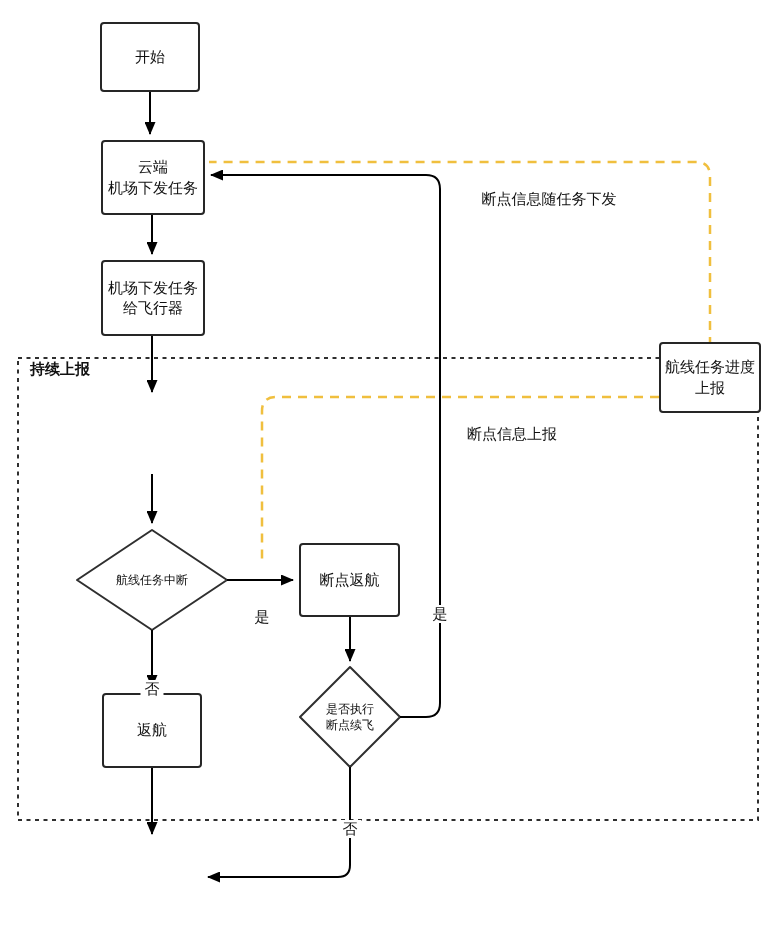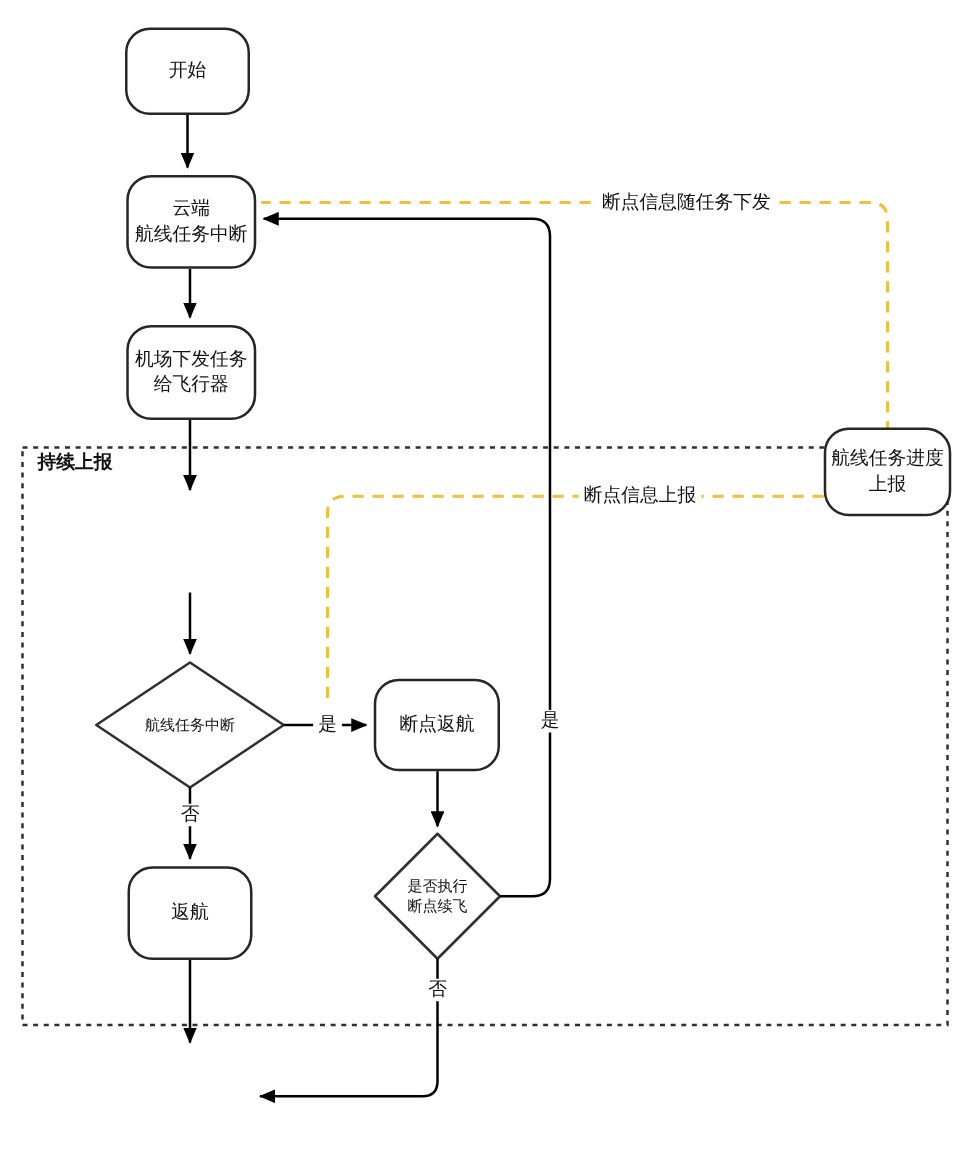--- a/index.html
+++ b/index.html
@@ -19,41 +19,42 @@
   }
   .node {
     position: absolute;
     box-sizing: border-box;
     display: flex;
     align-items: center;
     justify-content: center;
     text-align: center;
     background: #ffffff;
     border: 2px solid #262626;
-    border-radius: 20px;
+    border-radius: 4px;
     font-size: 15px;
     line-height: 1.35;
     white-space: pre-line;
   }
   .diamond-label {
     position: absolute;
     transform: translate(-50%, -50%);
     text-align: center;
     font-size: 12px;
     line-height: 1.35;
     white-space: pre-line;
   }
   .edge-label {
     position: absolute;
     transform: translate(-50%, -50%);
     background: #ffffff;
     padding: 0 4px;
     font-size: 15px;
     line-height: 1.2;
     white-space: nowrap;
+    margin-top: 37px;
   }
   .container-label {
     position: absolute;
     font-size: 15px;
     font-weight: bold;
   }
 </style>
 </head>
 <body>
 
@@ -84,21 +85,21 @@
     <path d="M400,717 L426,717 Q440,717 440,703 L440,189 Q440,175 426,175 L211,175" fill="none" stroke="#000" stroke-width="2" marker-end="url(#arr)"></path>
     <path d="M350,767 L350,865 Q350,877 338,877 L208,877" fill="none" stroke="#000" stroke-width="2" marker-end="url(#arr)"></path>
     <path d="M152,768 L152,834" fill="none" stroke="#000" stroke-width="2" marker-end="url(#arr)"></path>
   </svg>
 
   <div class="container-label" style="left:30px; top:360px;">持续上报</div>
 
   <div class="node" style="left:100px; top:22px; width:100px; height:70px;">开始</div>
 
   <div class="node" style="left:101px; top:140px; width:104px; height:75px;">云端
-航线任务中断</div>
+机场下发任务</div>
 
   <div class="node" style="left:101px; top:260px; width:104px; height:76px;">机场下发任务
 给飞行器</div>
 
 
   <div class="node" style="left:102px; top:693px; width:100px; height:75px;">返航</div>
 
   <div class="node" style="left:299px; top:543px; width:101px; height:74px;">断点返航</div>
 
 

